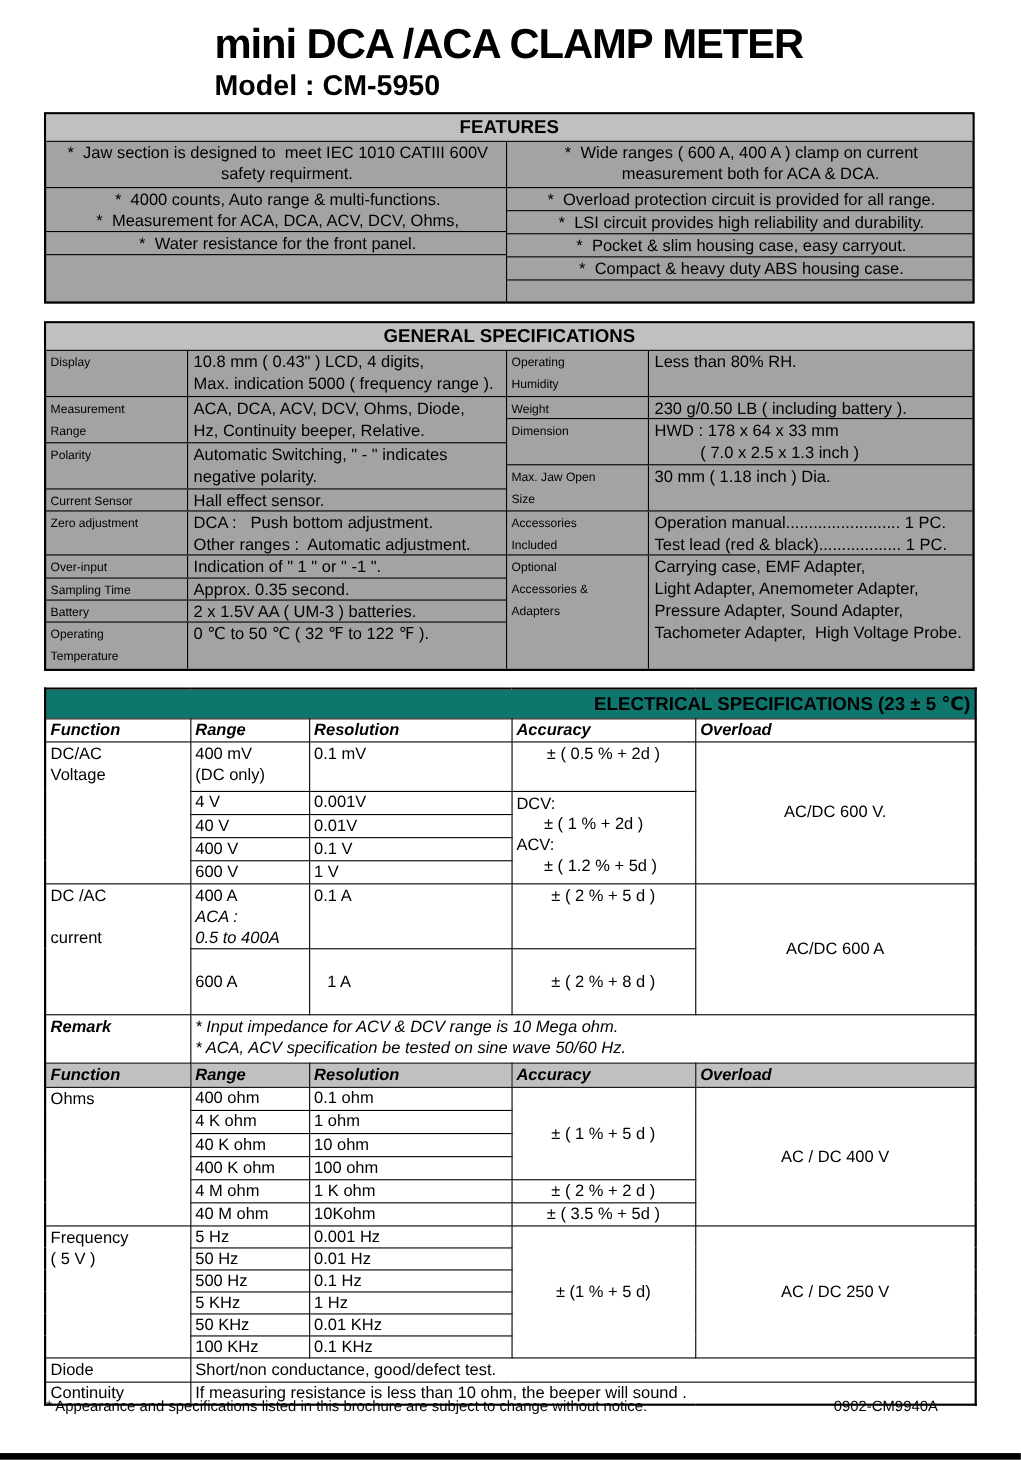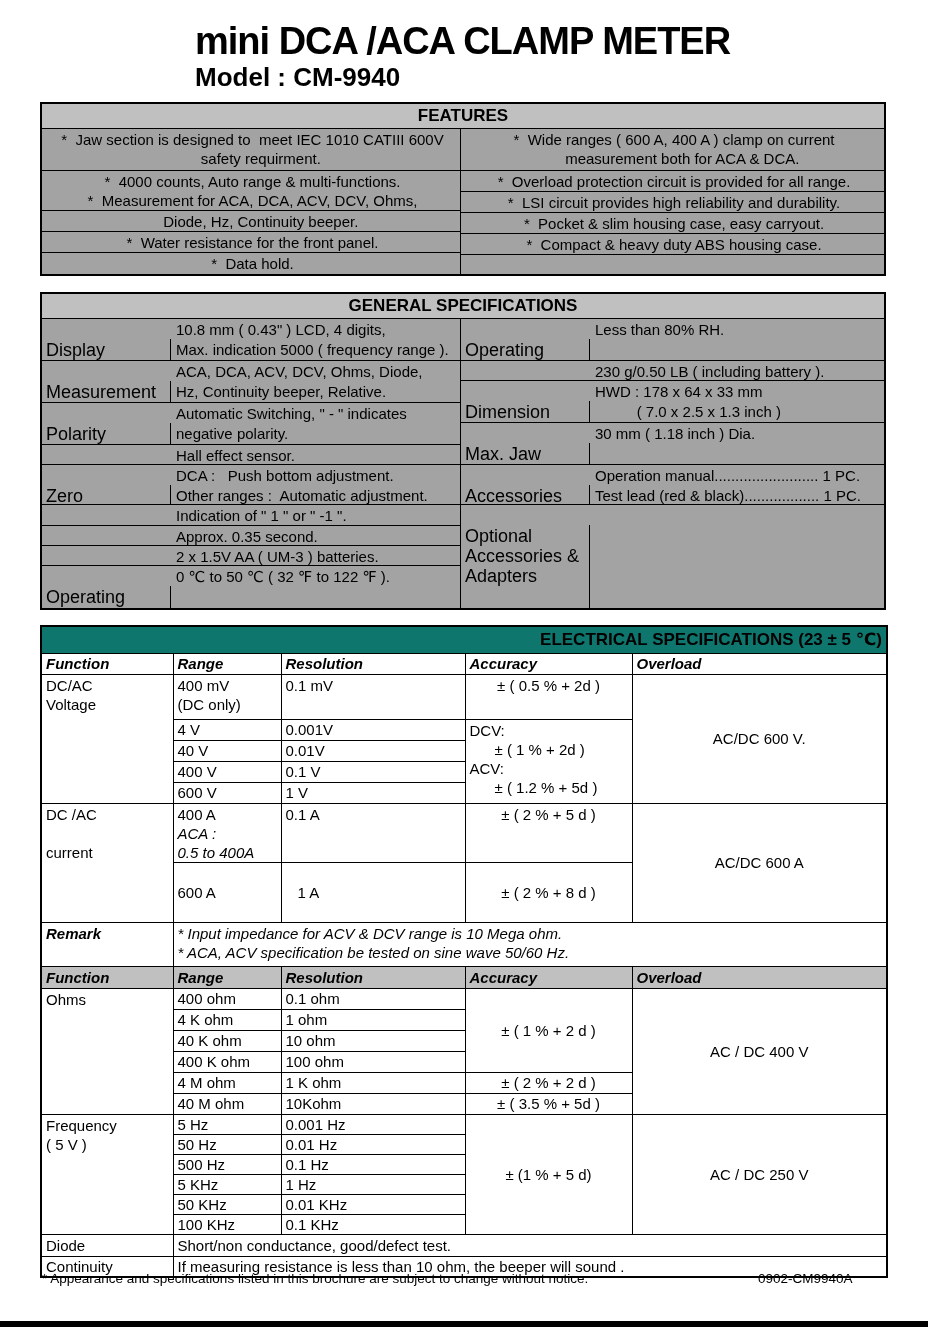--- a/index.html
+++ b/index.html
@@ -29,21 +29,21 @@
   .frow { border-bottom:1px solid #000; padding:1px 3px 0 6px; font-size:15px; line-height:19px; white-space:pre-wrap; overflow:hidden; }
   .frow.nob { border-bottom:none; }
 
   
   .general { top:292px; }
   .gbody { display:flex; }
   .gcol-l { width:419px; border-right:1px solid #000; }
   .gcol-r { flex:1; }
   .grow { display:flex; border-bottom:1px solid #000; overflow:hidden; }
   .grow.nob { border-bottom:none; }
-  .glabel { width:129px; flex-shrink:0; border-right:1px solid #000; padding:1px 2px 0 4px; font-size:18px; line-height:20px; white-space:pre-wrap;margin-top:20px; }
+  .glabel { width:129px; flex-shrink:0; border-right:1px solid #000; padding:1px 2px 0 4px; font-size:11px; line-height:20px; white-space:pre-wrap; }
   .gval { flex:1; padding:1px 2px 0 5px; font-size:15px; line-height:20px; white-space:pre-wrap; }
 
   
   .espec { position:absolute; left:40px; top:625px; border-collapse:collapse; table-layout:fixed; border:2px solid #000; }
   .espec td { border:1px solid #000; font-size:15px; line-height:19px; padding:0 4px; vertical-align:middle; overflow:hidden; }
   .espec td.bandcell { background:#0f766e; text-align:right; font-weight:bold; font-size:17px; }
   .colhead td { font-weight:bold; font-style:italic; }
   .colhead.gray td { background:#c0c0c0; }
   .top { vertical-align:top !important; padding-top:1px !important; }
   .ctr { text-align:center; }
@@ -54,34 +54,32 @@
   
   .footer-note { position:absolute; left:42px; top:1271px; font-size:13.5px; }
   .doc-code  { position:absolute; left:758px; top:1271px; font-size:13.5px; }
   .bottom-bar { position:absolute; left:0; top:1321px; width:928px; height:6px; background:#000; }
 </style>
 </head>
 <body>
 
 <div class="titleblock">
   <div class="doc-title">mini DCA /ACA CLAMP METER</div>
-  <div class="doc-model">Model : CM-9940</div>
+  <div class="doc-model">Model : CM-5950</div>
 </div>
 
 <div class="boxtable features">
   <div class="band">FEATURES</div>
   <div class="fbody">
     <div class="fcol-l">
       <div class="frow" style="height:42px">*  Jaw section is designed to  meet IEC 1010 CATIII 600V
     safety requirment.</div>
       <div class="frow" style="height:40px">*  4000 counts, Auto range &amp; multi-functions.
 *  Measurement for ACA, DCA, ACV, DCV, Ohms,</div>
-      <div class="frow" style="height:21px">    Diode, Hz, Continuity beeper.</div>
       <div class="frow" style="height:21px">*  Water resistance for the front panel.</div>
-      <div class="frow nob" style="height:21px">*  Data hold.</div>
     </div>
     <div class="fcol-r">
       <div class="frow" style="height:42px">*  Wide ranges ( 600 A, 400 A ) clamp on current
     measurement both for ACA &amp; DCA.</div>
       <div class="frow" style="height:21px">*  Overload protection circuit is provided for all range.</div>
       <div class="frow" style="height:21px">*  LSI circuit provides high reliability and durability.</div>
       <div class="frow" style="height:21px">*  Pocket &amp; slim housing case, easy carryout.</div>
       <div class="frow" style="height:21px">*  Compact &amp; heavy duty ABS housing case.</div>
       <div class="frow nob" style="height:19px"></div>
     </div>
@@ -158,20 +156,24 @@
       <div class="grow" style="height:40px">
         <div class="glabel">Accessories
 Included</div>
         <div class="gval">Operation manual......................... 1 PC.
 Test lead (red &amp; black).................. 1 PC.</div>
       </div>
       <div class="grow nob" style="height:103px">
         <div class="glabel">Optional
 Accessories &amp;
 Adapters</div>
+        <div class="gval">Carrying case, EMF Adapter,
+Light Adapter, Anemometer Adapter,
+Pressure Adapter, Sound Adapter,
+Tachometer Adapter,  High Voltage Probe.</div>
       </div>
     </div>
   </div>
 </div>
 
 <table class="espec" cellspacing="0">
   <colgroup>
     <col style="width:132px">
       <col style="width:108px">
       <col style="width:184px">
@@ -245,21 +247,21 @@
     <td>Function</td>
     <td>Range</td>
     <td>Resolution</td>
     <td>Accuracy</td>
     <td>Overload</td>
   </tr>
   <tr style="height:21px">
     <td rowspan="6" class="top">Ohms</td>
     <td>400 ohm</td>
     <td>0.1 ohm</td>
-    <td rowspan="4" class="ctr">± ( 1 % + 2 d )</td>
+    <td rowspan="4" class="ctr">± ( 1 % + 5 d )</td>
     <td rowspan="6" class="ctr">AC / DC 400 V</td>
   </tr>
   <tr style="height:21px">
     <td>4 K ohm</td>
     <td>1 ohm</td>
   </tr>
   <tr style="height:21px">
     <td>40 K ohm</td>
     <td>10 ohm</td>
   </tr>

